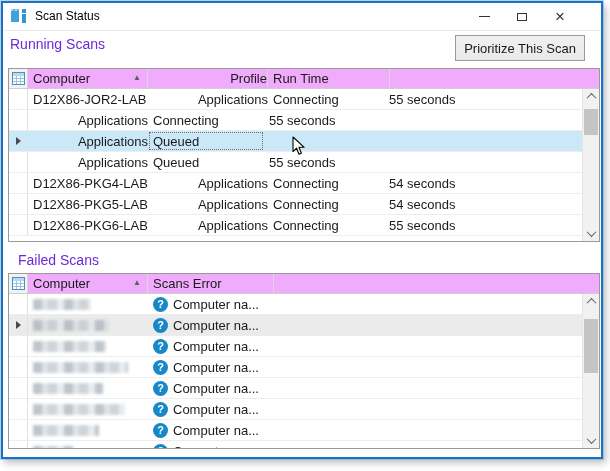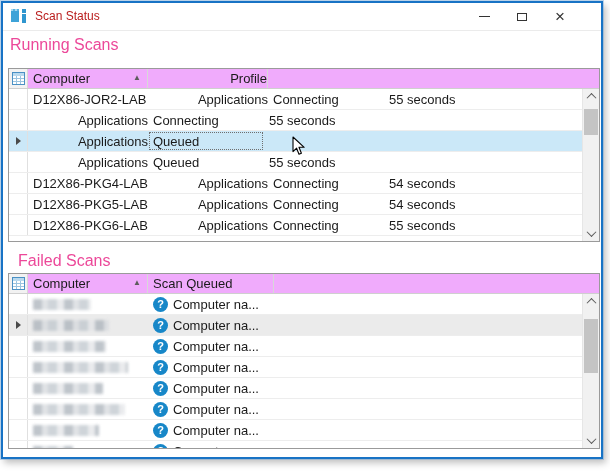--- a/index.html
+++ b/index.html
@@ -10,28 +10,28 @@
   .window{position:absolute;left:1px;top:1px;width:602px;height:458px;background:#fff;
     border:2px solid #1873c5;box-sizing:border-box;
     box-shadow:0 0 0 1px rgba(110,165,215,.45), 3px 4px 7px rgba(0,0,0,.25);}
   .titlebar{position:absolute;left:0;top:0;right:0;height:27px;background:#fff;border-bottom:1px solid #ebebeb;}
   .app-icon{position:absolute;left:7px;top:4px;width:18px;height:18px;}
   .app-icon .blk{position:absolute;left:1px;top:4px;width:8px;height:11px;background:#3ea3d8;}
   .app-icon .chk{position:absolute;left:1px;top:2px;width:8px;height:4px;
     background:repeating-linear-gradient(90deg,#a6d8f0 0 2px,#59b2df 2px 4px);}
   .app-icon .bar{position:absolute;left:12px;top:7px;width:4px;height:9px;background:#2f96cf;}
   .app-icon .dot{position:absolute;left:12px;top:2px;width:4px;height:4px;background:#2f96cf;}
-  .title-text{position:absolute;left:32px;top:0;height:27px;line-height:27px;font-size:12px;color:#b91c1c;}
+  .title-text{position:absolute;left:32px;top:0;height:27px;line-height:27px;font-size:12px;color:#000000;}
   .winbtns{position:absolute;right:22px;top:0;height:27px;display:flex;}
   .winbtn{width:38px;height:27px;display:flex;align-items:center;justify-content:center;color:#333;}
   .min-glyph{display:block;width:11px;border-top:1.5px solid #333;}
   .max-glyph{display:block;width:10px;height:8px;border:1.5px solid #333;box-sizing:border-box;}
   .close-glyph{font-size:17px;line-height:17px;color:#333;}
 
-  .section-label{position:absolute;font-size:16px;color:#ec4899;}
+  .section-label{position:absolute;font-size:14px;color:#6d28d9;}
   .btn{position:absolute;left:452px;top:32px;width:130px;height:26px;box-sizing:border-box;
     border:1px solid #9b9b9b;background:linear-gradient(#f1f1f1,#e9e9e9);
     font-size:13px;color:#1a1a1a;display:flex;align-items:center;justify-content:center;
     font-family:"Liberation Sans","DejaVu Sans",sans-serif;}
 
   
   .grid{position:absolute;width:592px;background:#fff;border:1px solid #9a9a9a;box-sizing:border-box;}
   .thead{position:absolute;left:0;top:0;right:0;height:20px;display:flex;background:#f0abfc;
     border-bottom:1px solid #cfcfcf;font-size:13px;color:#1a1a1a;box-sizing:border-box;}
   .hcell{display:flex;align-items:center;box-sizing:border-box;border-right:1px solid #d8d8d8;
@@ -92,37 +92,41 @@
         <div class="winbtn">
             <span class="max-glyph"></span>
           </div>
         <div class="winbtn">
             <span class="close-glyph">×</span>
           </div>
       </div>
     </div>
 
     <div class="section-label" style="left:7px;top:33px;">Running Scans</div>
+    <button class="btn">Prioritize This Scan</button>
 
     <div class="grid" style="left:5px;top:65px;height:174px;">
       <div class="thead">
         <div class="hcell hcorner">
           <svg width="13" height="13" viewBox="0 0 13 13">
             <rect x="0.5" y="0.5" width="12" height="12" fill="#ffffff" stroke="#4a90c4"></rect>
             <rect x="1" y="1" width="11" height="3" fill="#b9d9ee"></rect>
             <path d="M1 6.5h11M1 9.5h11M4.5 4v8M8.5 4v8" stroke="#9cc4e0" stroke-width="1" fill="none"></path>
           </svg>
         </div>
         <div class="hcell col-computer">
           <span>Computer</span>
           <span class="sort">▲</span>
         </div>
         <div class="hcell col-profile">
             <span>Profile</span>
           </div>
+        <div class="hcell col-runtime">
+            <span>Run Time</span>
+          </div>
         <div class="hcell hfill"></div>
       </div>
 
       <div class="tbody">
         <div class="trow">
           <div class="gutter"></div>
           <div class="cell col-computer">D12X86-JOR2-LAB</div>
           <div class="cell col-profile">Applications</div>
           <div class="cell col-status">Connecting</div>
           <div class="cell col-runtime">55 seconds</div>
@@ -189,21 +193,21 @@
             <rect x="0.5" y="0.5" width="12" height="12" fill="#ffffff" stroke="#4a90c4"></rect>
             <rect x="1" y="1" width="11" height="3" fill="#b9d9ee"></rect>
             <path d="M1 6.5h11M1 9.5h11M4.5 4v8M8.5 4v8" stroke="#9cc4e0" stroke-width="1" fill="none"></path>
           </svg>
         </div>
         <div class="hcell fcol-computer">
           <span>Computer</span>
           <span class="sort">▲</span>
         </div>
         <div class="hcell fcol-error">
-            <span>Scan Queued</span>
+            <span>Scans Error</span>
           </div>
         <div class="hcell hfill"></div>
       </div>
 
       <div class="tbody">
         <div class="trow">
           <div class="gutter"></div>
           <div class="cell fcol-computer">
               <span class="blurname" style="width: 58px;"></span>
             </div>

